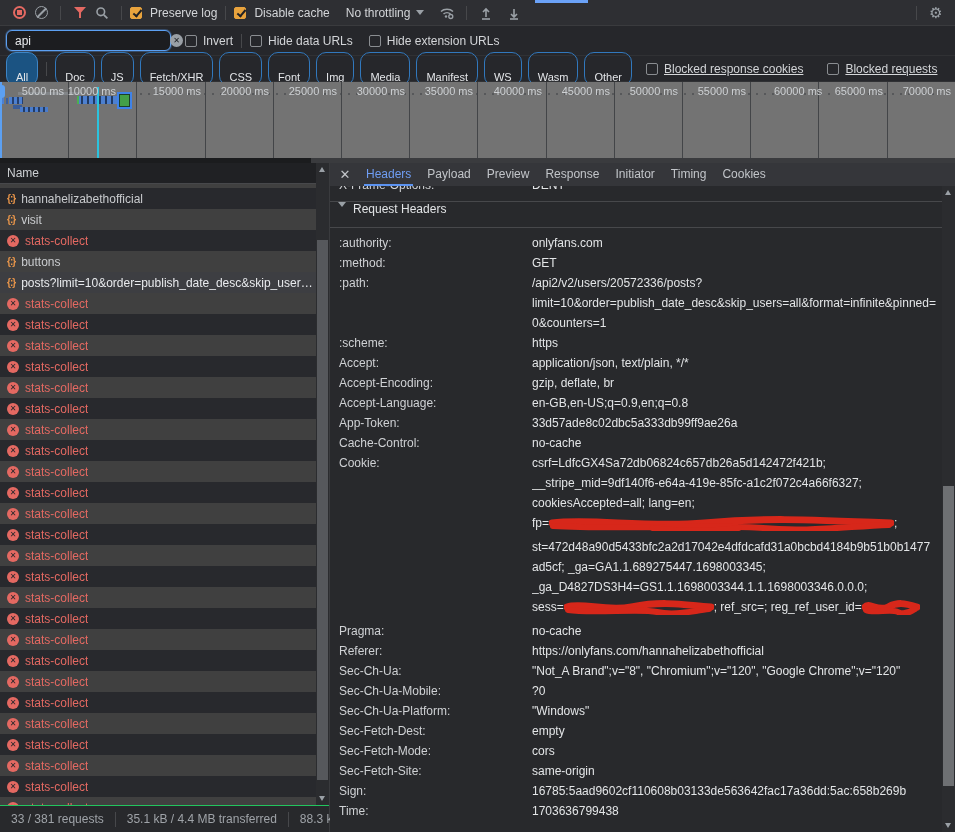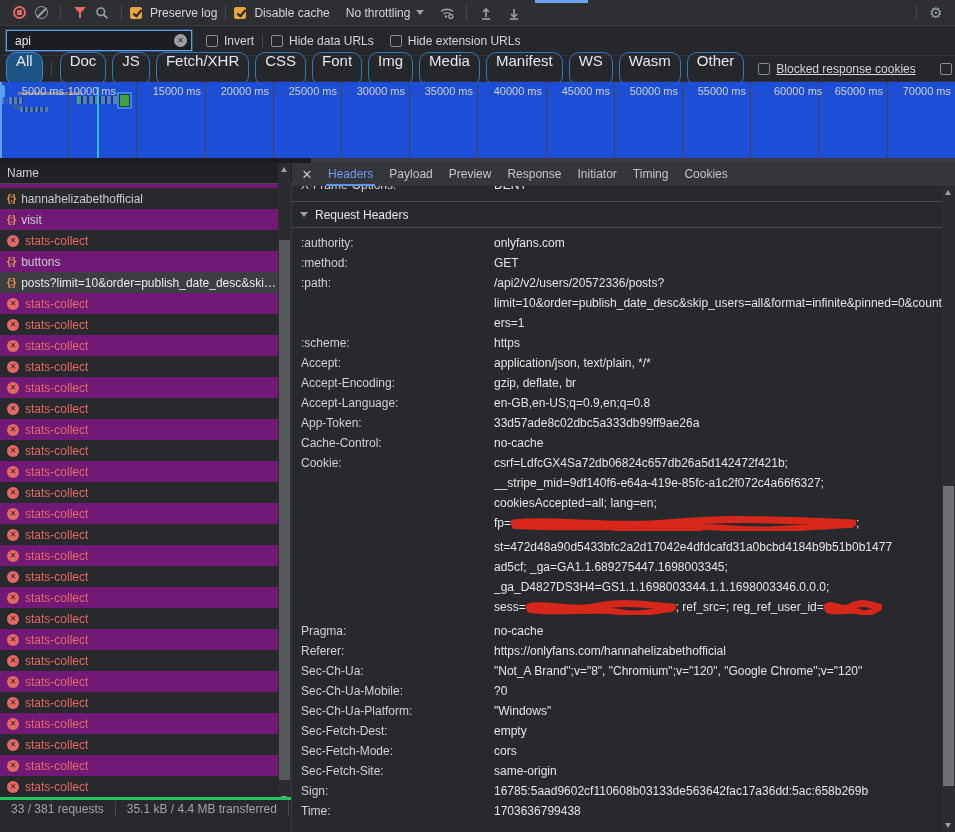--- a/index.html
+++ b/index.html
@@ -23,53 +23,53 @@
 
   
   .cb{display:flex;align-items:center;gap:6px;color:#d3d5d8;flex:none;}
   .cb .box{width:12px;height:12px;border:1px solid #8a8d91;border-radius:2px;background:transparent;position:relative;flex:none;}
   .cb.checked .box{background:#e8a33d;border-color:#e8a33d;}
   .cb.checked .box::after{content:"";position:absolute;left:3.5px;top:0.5px;width:3px;height:7px;
     border:solid #202124;border-width:0 2px 2px 0;transform:rotate(40deg);}
 
   
   .tb2{display:flex;align-items:center;height:30px;background:#26272b;padding:0 6px;border-bottom:1px solid #303134;}
-  .filter-input{display:flex;align-items:center;width:186px;height:21px;background:#1c1d20;
-    border:1px solid #5ca0f2;border-radius:0;padding:0 4px 0 8px;box-shadow:0 0 0 1px rgba(92,160,242,.30);}
+  .filter-input{display:flex;align-items:center;width:165px;height:21px;background:#1c1d20;
+    border:1px solid #5ca0f2;border-radius:6px;padding:0 4px 0 8px;box-shadow:0 0 0 1px rgba(92,160,242,.30);}
   .filter-input .val{flex:1;background:transparent;border:none;outline:none;color:#e8eaed;
     font-family:inherit;font-size:12px;padding:0;}
   .clear-chip{width:13px;height:13px;border-radius:50%;background:#9aa0a6;color:#1c1d20;font-size:8px;font-weight:bold;
     display:flex;align-items:center;justify-content:center;flex:none;}
 
   
   .tb3{display:flex;align-items:center;height:26px;background:#26272b;padding:0 6px;gap:6px;border-bottom:1px solid #303134;}
-  .pill{height:34px;line-height:16px;padding:0 9px;border:1px solid #3178bd;border-radius:10px;
-    color:#e4e6e9;font-size:15px;flex:none;}
+  .pill{height:34px;line-height:16px;padding:16px 9px;border:1px solid #3178bd;border-radius:10px;
+    color:#e4e6e9;font-size:11px;flex:none;}
   .pill.active{background:#1b5382;border-color:#3d85c6;}
   .tb3 .cb{margin-left:8px;}
 
   
-  .overview{position:relative;height:76px;background:#1d4ed8;overflow:hidden;}
+  .overview{position:relative;height:76px;background:#737373;overflow:hidden;}
   .ov-divider{position:absolute;top:0;bottom:0;width:1px;background:#434548;}
   .ov-label{position:absolute;top:3px;font-size:11px;color:#cdd0d3;}
   .ov-handle-line{position:absolute;left:0;top:0;bottom:0;width:2px;background:#5ca0f2;}
   .ov-handle{position:absolute;left:0;top:3px;width:5px;height:13px;background:#5ca0f2;border-radius:0 3px 3px 0;}
   .cyan-line{position:absolute;left:97px;top:5px;bottom:0;width:2px;background:#2bc3de;}
   .dots{position:absolute;left:140px;right:0;top:11px;height:2px;opacity:.6;
     background:repeating-linear-gradient(90deg,#44464a 0 2px,transparent 2px 8px);}
   .blob{position:absolute;}
 
   
   .strip{display:flex;height:5px;}
   .strip .l{width:311px;background:#1b1c1e;}
   .strip .r{flex:1;background:#3a3b3e;}
 
   
   .main{display:flex;height:669px;}
-  .left{position:relative;width:292px;flex:none;background:#701a75;border-right:1px solid #3a3b3e;}
+  .left{position:relative;width:330px;flex:none;background:#404040;border-right:1px solid #3a3b3e;}
   .name-header{height:21px;line-height:20px;padding-left:7px;color:#cdd0d3;background:#202124;
     border-bottom:1px solid #47484b;width:317px;}
   .rows{position:absolute;top:21px;left:0;right:13px;bottom:27px;overflow:hidden;}
   .row{display:flex;align-items:center;height:21px;padding-left:7px;gap:6px;white-space:nowrap;}
   .row.stripe{background:#28292d;}
   .row.selected{background:#3d3e42;}
   .row .nm{overflow:hidden;text-overflow:ellipsis;color:#c9cbce;}
   .row.selected .nm{color:#e8eaed;}
   .row.failed .nm{color:#e46962;}
   .xhr-ic{color:#e8954a;font-weight:bold;font-size:10px;letter-spacing:-1px;flex:none;}
@@ -79,39 +79,39 @@
   
   .vsb{position:absolute;width:13px;background:#2b2c2f;}
   .vsb .arr{position:absolute;left:3px;width:0;height:0;border-left:3.5px solid transparent;border-right:3.5px solid transparent;}
   .arr.up{top:4px;border-bottom:5px solid #9aa0a6;}
   .arr.dn{bottom:4px;border-top:5px solid #9aa0a6;}
   .vsb .thumb{position:absolute;left:1px;width:11px;background:#56585c;}
   .left .vsb{top:0;bottom:27px;right:0;}
   .right .vsb{top:23px;bottom:0;right:0;}
   .right .vsb .thumb{background:#6e7073;}
 
-  .status{position:absolute;left:0;right:0;bottom:0;height:27px;background:#28292c;border-top:3px solid #22c55e;
-    display:flex;align-items:flex-end;color:#9fa3a8;padding:16px 2px;}
+  .status{position:absolute;left:0;right:0;bottom:0;height:27px;background:#28292c;border-top:1px solid #22c55e;
+    display:flex;align-items:center;color:#9fa3a8;padding:4px 2px;}
   .status .seg{padding:0 9px;white-space:nowrap;}
   .status .sep{height:15px;margin:0 2px;}
 
   
   .right{position:relative;flex:1;background:#28292c;overflow:hidden;}
   .tabbar{display:flex;align-items:center;height:23px;background:#35363a;padding-left:2px;}
   .close-x{width:26px;text-align:center;color:#c2c5c9;font-size:13px;flex:none;}
   .tab{padding:0 8px;line-height:23px;height:23px;color:#c2c5c9;position:relative;flex:none;}
   .tab.active{color:#6f9df3;}
   .tab.active::after{content:"";position:absolute;left:6px;right:6px;bottom:0;height:2px;background:#5c93f0;}
 
   .hcontent{position:absolute;top:23px;left:0;right:13px;bottom:0;overflow:hidden;}
   .kv{display:flex;padding-left:9px;line-height:20px;}
   .kv .k{width:193px;flex:none;color:#cfd1d4;}
   .kv .v{flex:1;min-width:0;color:#e3e5e7;overflow-wrap:break-word;word-wrap:break-word;}
   .kv.clip1{margin-top:-11px;}
-  .sechead{display:flex;align-items:center;height:27px;margin-top:6px;border-top:1px solid #47484b;
+  .sechead{display:flex;align-items:flex-start;height:27px;margin-top:6px;border-top:1px solid #47484b;
     border-bottom:1px solid #47484b;padding-left:8px;gap:7px;color:#e3e5e7;}
   .tri{width:0;height:0;border-left:4px solid transparent;border-right:4px solid transparent;border-top:5px solid #9aa0a6;flex:none;}
   .kv-list{padding-top:5px;}
   .ck-line{white-space:nowrap;overflow:hidden;}
   .redact{display:inline-block;vertical-align:-4px;}
 </style>
 </head>
 <body>
 
 <div class="devtools">

